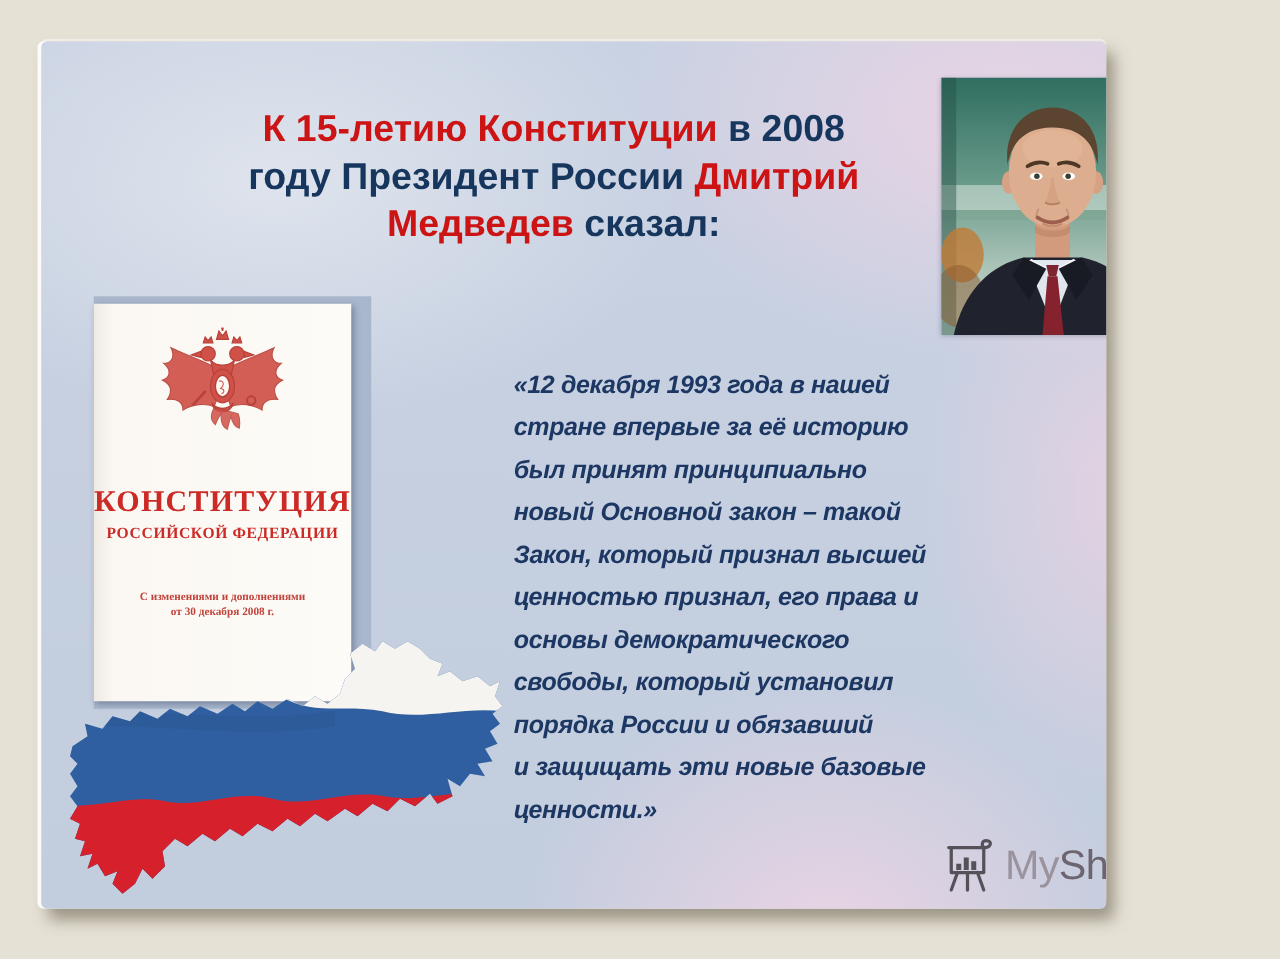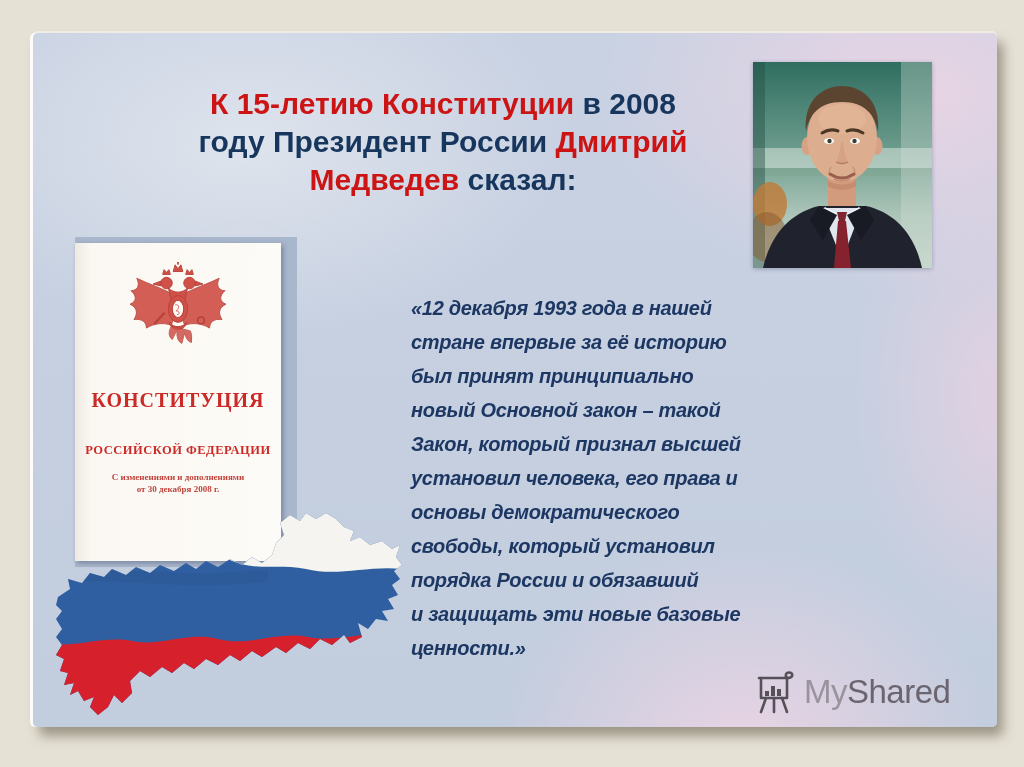--- a/index.html
+++ b/index.html
@@ -4,21 +4,21 @@
 <style>
   html,body{margin:0;padding:0;}
   body{
     width:1024px;height:767px;
     background:#e6e1d5;
     font-family:"Liberation Sans", sans-serif;
     position:relative;
     overflow:hidden;
   }
   .slide{
-    position:absolute;left:33px;top:33px;width:964px;height:694px;
+    position:absolute;left:33px;top:33px;width:852px;height:694px;
     border-radius:5px;
     overflow:hidden;
     background:
       radial-gradient(ellipse 430px 270px at 91% 9%,  rgba(235,212,228,0.95), rgba(235,212,228,0) 72%),
       radial-gradient(ellipse 210px 330px at 101% 52%, rgba(231,209,226,0.85), rgba(231,209,226,0) 75%),
       radial-gradient(ellipse 360px 300px at 74% 104%, rgba(236,212,228,0.95), rgba(236,212,228,0) 70%),
       radial-gradient(ellipse 500px 300px at 22% 16%,  rgba(230,234,240,0.75), rgba(230,234,240,0) 65%),
       linear-gradient(180deg,#c9d2e3,#c2cdde);
     box-shadow:-3px 0 0 rgba(255,255,255,0.9), 0 -2px 0 rgba(255,255,255,0.45), 6px 9px 12px rgba(95,88,70,0.55);
   }
@@ -52,26 +52,26 @@
   .book-cover{
     position:absolute;left:0;top:6px;width:206px;height:318px;
     background:linear-gradient(90deg,#efe9e2 0%, #fbf8f3 8%, #fdfbf7 100%);
     box-shadow:2px 2px 5px rgba(60,70,100,0.45);
     text-align:center;
   }
   .emblem{position:absolute;left:50px;top:18px;width:106px;height:92px;}
   .book-title1{
     position:absolute;left:0;top:146px;width:100%;
     font-family:"Liberation Serif", serif;font-weight:bold;
-    font-size:20px;letter-spacing:1px;color:#cc2a26;
+    font-size:24px;letter-spacing:1px;color:#cc2a26;
   }
   .book-title2{
     position:absolute;left:0;top:176px;width:100%;
     font-family:"Liberation Serif", serif;font-weight:bold;
-    font-size:12.5px;letter-spacing:0.5px;color:#cc2a26;margin-top:24px;
+    font-size:12.5px;letter-spacing:0.5px;color:#cc2a26;
   }
   .book-note{
     position:absolute;left:0;top:228px;width:100%;
     font-family:"Liberation Serif", serif;font-weight:bold;
     font-size:9px;line-height:12px;color:#c0443c;
   }
   
   .map{position:absolute;left:15px;top:478px;width:355px;height:210px;}
   .map svg{display:block;width:100%;height:100%;}
   
@@ -140,21 +140,21 @@
       <path d="M81,117 Q89,121 97,117" stroke="#c58a70" stroke-width="1.6" fill="none"></path>
     </svg>
   </div>
 
   <div class="quote">
     <div class="quote-line">«12 декабря 1993 года в нашей</div>
     <div class="quote-line">стране впервые за её историю</div>
     <div class="quote-line">был принят принципиально</div>
     <div class="quote-line">новый Основной закон – такой</div>
     <div class="quote-line">Закон, который признал высшей</div>
-    <div class="quote-line">установил человека, его права и</div>
+    <div class="quote-line">ценностью признал, его права и</div>
     <div class="quote-line">основы демократического</div>
     <div class="quote-line">свободы, который установил</div>
     <div class="quote-line">порядка России и обязавший</div>
     <div class="quote-line">и защищать эти новые базовые</div>
     <div class="quote-line">ценности.»</div>
   </div>
 
   <div class="book">
     <div class="book-cover">
       <svg class="emblem" viewBox="0 0 110 96">

